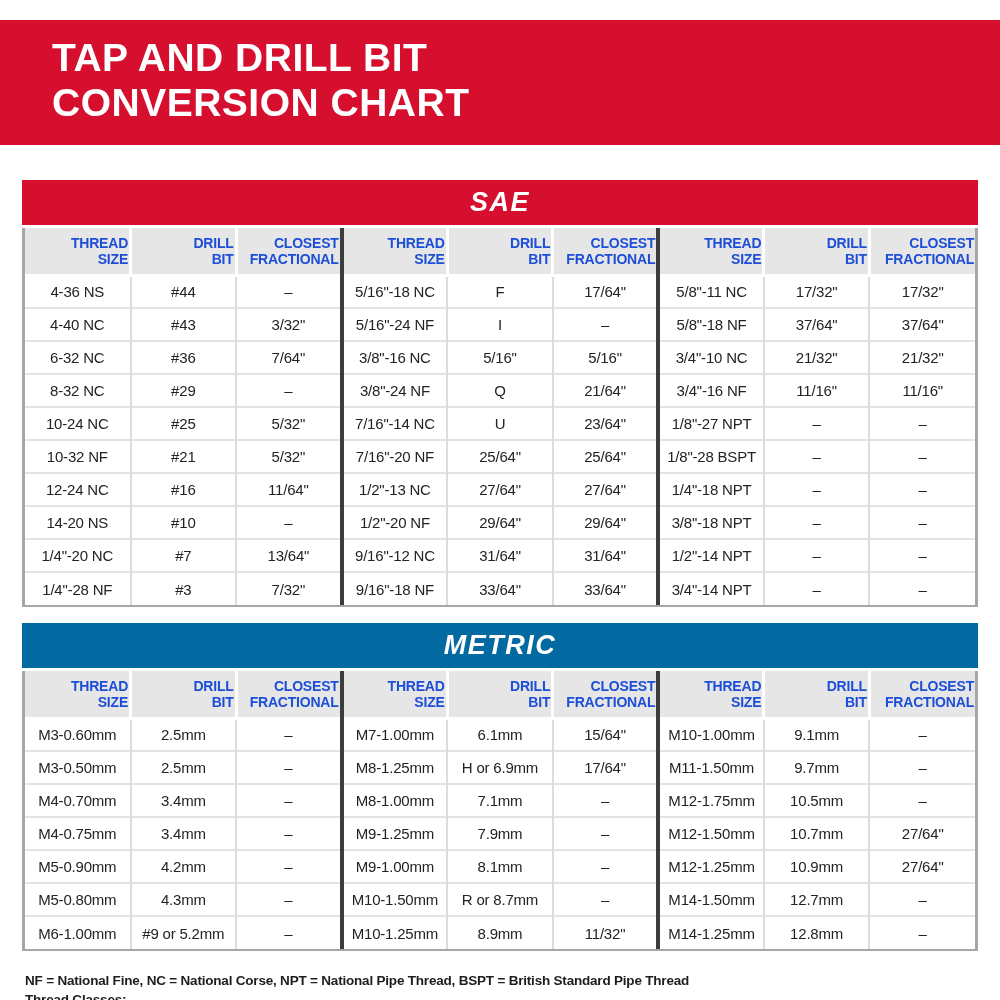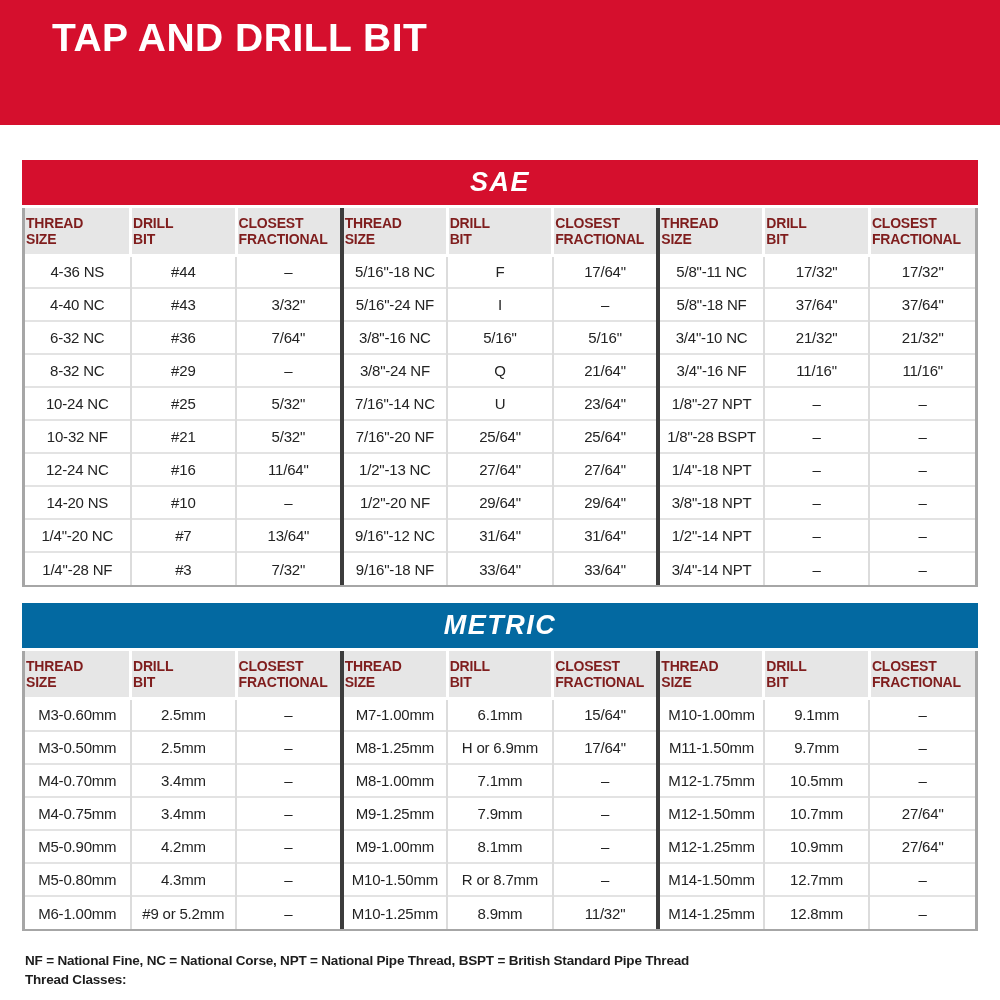--- a/index.html
+++ b/index.html
@@ -16,20 +16,21 @@
   html,body{margin:0;padding:0;}
   body{
     width:1000px;height:1000px;background:#ffffff;
     font-family:"Liberation Sans", sans-serif;color:var(--ink);
     overflow:hidden;
   }
   .banner{
     background:var(--red);
     height:125px;
     padding:15px 0 8px 52px;
+    margin-top:20px;
   }
   .banner .title-line{
     color:#fff;font-weight:bold;font-size:39px;line-height:45px;
     letter-spacing:0.5px;
   }
   .conv-section{margin:0 22px;}
   .conv-section.first{margin-top:35px;}
   .conv-section.second{margin-top:16px;}
   .bar{
     height:45px;display:flex;align-items:center;justify-content:center;
@@ -40,23 +41,23 @@
     border-left:3px solid var(--outer);
     border-right:3px solid var(--outer);
     border-bottom:2px solid var(--outer);
   }
   table{width:100%;border-collapse:collapse;table-layout:fixed;}
   th{
     background:var(--hdr-gray);
     height:47px;
     font-size:14px;font-weight:bold;line-height:16px;
     letter-spacing:-0.2px;
-    text-align:left;vertical-align:middle;
+    text-align:right;vertical-align:middle;
     border-left:3px solid #ffffff;
-    color:#7f1d1d;
+    color:#1d4ed8;
   }
   th:first-child{border-left:none;}
   th.group-start{border-left:4px solid var(--group-line);}
   td{
     height:33px;font-size:15px;letter-spacing:-0.2px;
     text-align:center;vertical-align:middle;
     border-left:2px solid var(--cell-line);
     white-space:nowrap;
   }
   td:first-child{border-left:none;border-radius:6px;}
@@ -67,20 +68,21 @@
   .footnote div{
     font-size:13.5px;font-weight:bold;line-height:19px;
     letter-spacing:-0.2px;color:#1d1d1d;
   }
 </style>
 </head>
 <body>
 
 <header class="banner">
   <div class="title-line">TAP AND DRILL BIT</div>
+  <div class="title-line">CONVERSION CHART</div>
 </header>
 
 <section class="conv-section first">
   <div class="bar" style="background: rgb(213, 15, 45);">SAE</div>
   <div class="table-wrap">
     <table>
       <thead>
           <tr>
             <th>THREAD<br>SIZE</th>
             <th>DRILL<br>BIT</th>

